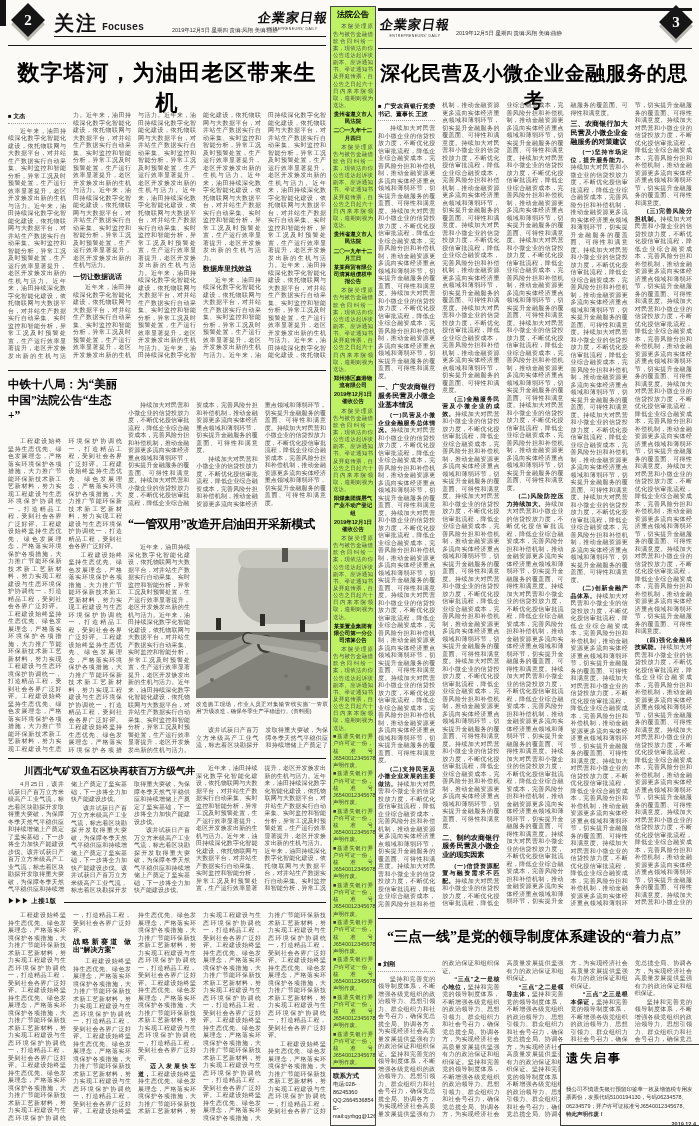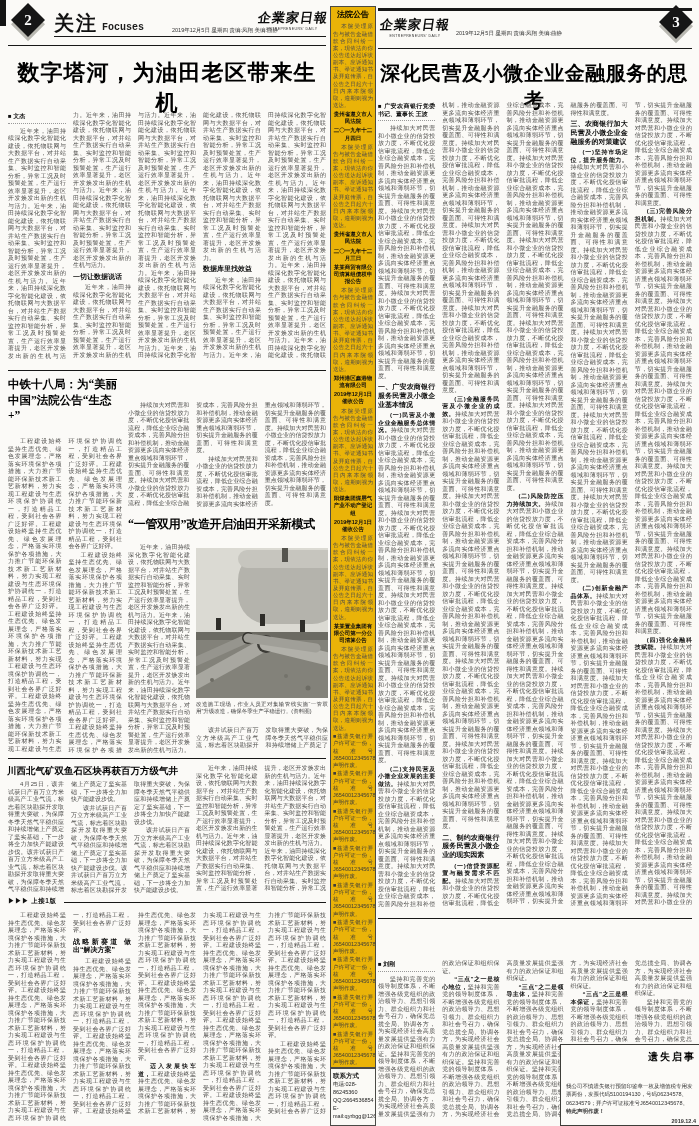--- a/index.html
+++ b/index.html
@@ -22,33 +22,33 @@
   
   .cols{position:absolute;column-gap:7px;overflow:hidden;text-align:justify;font-size:6px;
         line-height:1.25;color:#4b4a48;}
   .c2{column-count:2;} .c3{column-count:3;} .c5{column-count:5;}
   .cols p{margin:0 0 1px;text-indent:2em;}
   .cols p b{color:#141414;}
   h4.subhead{font-size:7px;margin:3px 0;color:#0f0f0f;text-indent:0;}
   .byline{font-size:6px;font-weight:bold;color:#111;margin:1px 0 4px;border-bottom:1px dotted #999;
           padding-bottom:2px;}
   
-  .noticebox{position:absolute;border:1px solid #4a4a46;background:#eab308;overflow:hidden;
+  .noticebox{position:absolute;border:1px solid #4a4a46;background:#bef264;overflow:hidden;
              padding:2px 2px 0 2px;font-size:5.5px;line-height:1.3;color:#4b4a48;text-align:justify;}
   .nhdr{font-weight:bold;text-align:center;font-size:8px;margin:1px 0 3px;color:#000;}
   .cent{font-weight:bold;text-align:center;font-size:5.5px;color:#0f0f0f;margin:2px 0;}
   .noticebox p{margin:0 0 1.5px;text-indent:1.5em;}
   .bul{margin:0 0 1.5px;color:#3c3c3a;}
   .contact{position:absolute;left:330px;top:1068px;width:40px;height:52px;border:1px solid #4a4a46;
            background:#fbfaf6;padding:2px;font-size:5.5px;line-height:1.45;color:#222;overflow:hidden;}
   .contact .t{font-weight:bold;font-size:6.5px;margin-bottom:1px;}
   
   .lost{position:absolute;border:1px solid #3d3d39;background:#fcfbf8;padding:4px 5px;
         font-size:5.5px;line-height:1.5;color:#333;}
-  .lost .t{text-align:right;font-weight:900;font-size:10px;color:#000;margin-bottom:18px;
+  .lost .t{text-align:left;font-weight:900;font-size:12px;color:#000;margin-bottom:18px;
            font-family:"Liberation Serif",serif;letter-spacing:2px;}
   .lost .d{text-align:right;font-weight:bold;margin-top:2px;}
   .capt{position:absolute;font-size:5.5px;line-height:1.3;color:#444;text-align:justify;}
   .marker{position:absolute;font-size:6.5px;font-weight:bold;color:#111;letter-spacing:.5px;}
   .edge{position:absolute;left:0;top:0;width:6px;height:26px;background:#141414;}
 </style>
 </head>
 <body>
 
 <div class="sheet">
@@ -121,21 +121,21 @@
       <circle cx="90" cy="128" r="2" fill="#74736b"></circle>
     </svg>
   </div>
   <div class="capt" style="left:196px;top:701px;width:132px;">改造施工现场，作业人员正对集输管线实施“一管双用”升级改造，确保冬季生产平稳运行。(资料图)</div>
   <div class="cols c2" style="left:196px;top:727px;width:132px;height:27px;">
       <p class="para">该井试获日产百万立方米级高产工业气流，标志着区块勘探开发取得重大突破，为保障冬季天然气平稳供应和持续增储上产奠定了坚实基础，下一步将全力加快产能建设步伐。</p>
     </div>
 
   <div class="rule" style="left:8px;top:758px;width:318px;height:1px;"></div>
 
-  <div class="abs hl" style="left:7px;top:765px;width:182px;font-size:9.5px;white-space:nowrap;">川西北气矿双鱼石区块再获百万方级气井</div>
+  <div class="abs hl" style="left:24px;top:765px;width:182px;font-size:9.5px;white-space:nowrap;">川西北气矿双鱼石区块再获百万方级气井</div>
   <div class="cols c3" style="left:8px;top:781px;width:182px;height:114px;">
       <p class="para">4月25日，该井试获日产百万立方米级高产工业气流，标志着区块勘探开发取得重大突破，为保障冬季天然气平稳供应和持续增储上产奠定了坚实基础，下一步将全力加快产能建设步伐。该井试获日产百万立方米级高产工业气流，标志着区块勘探开发取得重大突破，为保障冬季天然气平稳供应和持续增储上产奠定了坚实基础，下一步将全力加快产能建设步伐。</p>
       <p class="para">该井试获日产百万立方米级高产工业气流，标志着区块勘探开发取得重大突破，为保障冬季天然气平稳供应和持续增储上产奠定了坚实基础，下一步将全力加快产能建设步伐。该井试获日产百万立方米级高产工业气流，标志着区块勘探开发取得重大突破，为保障冬季天然气平稳供应和持续增储上产奠定了坚实基础，下一步将全力加快产能建设步伐。</p>
       <p class="para">该井试获日产百万立方米级高产工业气流，标志着区块勘探开发取得重大突破，为保障冬季天然气平稳供应和持续增储上产奠定了坚实基础，下一步将全力加快产能建设步伐。</p>
     </div>
 
   <div class="cols c2" style="left:196px;top:765px;width:130px;height:130px;">
       <p class="para">近年来，油田持续深化数字化智能化建设，依托物联网与大数据平台，对井站生产数据实行自动采集、实时监控和智能分析，异常工况及时预警处置，生产运行效率显著提升，老区开发焕发出新的生机与活力。近年来，油田持续深化数字化智能化建设，依托物联网与大数据平台，对井站生产数据实行自动采集、实时监控和智能分析，异常工况及时预警处置，生产运行效率显著提升，老区开发焕发出新的生机与活力。近年来，油田持续深化数字化智能化建设，依托物联网与大数据平台，对井站生产数据实行自动采集、实时监控和智能分析，异常工况及时预警处置，生产运行效率显著提升，老区开发焕发出新的生机与活力。近年来，油田持续深化数字化智能化建设，依托物联网与大数据平台，对井站生产数据实行自动采集、实时监控和智能分析，异常工况及时预警处置，生产运行效率显著提升，老区开发焕发出新的生机与活力。</p>
     </div>
 
@@ -208,20 +208,21 @@
       <p class="para"><b>(二)风险防控压力持续加大。</b>持续加大对民营和小微企业的信贷投放力度，不断优化授信审批流程，降低企业综合融资成本，完善风险分担和补偿机制，推动金融资源更多流向实体经济重点领域和薄弱环节，切实提升金融服务的覆盖面、可得性和满意度。持续加大对民营和小微企业的信贷投放力度，不断优化授信审批流程，降低企业综合融资成本，完善风险分担和补偿机制，推动金融资源更多流向实体经济重点领域和薄弱环节，切实提升金融服务的覆盖面、可得性和满意度。持续加大对民营和小微企业的信贷投放力度，不断优化授信审批流程，降低企业综合融资成本，完善风险分担和补偿机制，推动金融资源更多流向实体经济重点领域和薄弱环节，切实提升金融服务的覆盖面、可得性和满意度。持续加大对民营和小微企业的信贷投放力度，不断优化授信审批流程，降低企业综合融资成本，完善风险分担和补偿机制，推动金融资源更多流向实体经济重点领域和薄弱环节，切实提升金融服务的覆盖面、可得性和满意度。持续加大对民营和小微企业的信贷投放力度，不断优化授信审批流程，降低企业综合融资成本，完善风险分担和补偿机制，推动金融资源更多流向实体经济重点领域和薄弱环节，切实提升金融服务的覆盖面、可得性和满意度。</p>
       <h4 class="subhead">三、农商银行加大民营及小微企业金融服务的对策建议</h4>
       <p class="para"><b>(一)坚持市场定位，提升服务能力。</b>持续加大对民营和小微企业的信贷投放力度，不断优化授信审批流程，降低企业综合融资成本，完善风险分担和补偿机制，推动金融资源更多流向实体经济重点领域和薄弱环节，切实提升金融服务的覆盖面、可得性和满意度。持续加大对民营和小微企业的信贷投放力度，不断优化授信审批流程，降低企业综合融资成本，完善风险分担和补偿机制，推动金融资源更多流向实体经济重点领域和薄弱环节，切实提升金融服务的覆盖面、可得性和满意度。持续加大对民营和小微企业的信贷投放力度，不断优化授信审批流程，降低企业综合融资成本，完善风险分担和补偿机制，推动金融资源更多流向实体经济重点领域和薄弱环节，切实提升金融服务的覆盖面、可得性和满意度。持续加大对民营和小微企业的信贷投放力度，不断优化授信审批流程，降低企业综合融资成本，完善风险分担和补偿机制，推动金融资源更多流向实体经济重点领域和薄弱环节，切实提升金融服务的覆盖面、可得性和满意度。持续加大对民营和小微企业的信贷投放力度，不断优化授信审批流程，降低企业综合融资成本，完善风险分担和补偿机制，推动金融资源更多流向实体经济重点领域和薄弱环节，切实提升金融服务的覆盖面、可得性和满意度。</p>
       <p class="para"><b>(二)创新金融产品体系。</b>持续加大对民营和小微企业的信贷投放力度，不断优化授信审批流程，降低企业综合融资成本，完善风险分担和补偿机制，推动金融资源更多流向实体经济重点领域和薄弱环节，切实提升金融服务的覆盖面、可得性和满意度。持续加大对民营和小微企业的信贷投放力度，不断优化授信审批流程，降低企业综合融资成本，完善风险分担和补偿机制，推动金融资源更多流向实体经济重点领域和薄弱环节，切实提升金融服务的覆盖面、可得性和满意度。持续加大对民营和小微企业的信贷投放力度，不断优化授信审批流程，降低企业综合融资成本，完善风险分担和补偿机制，推动金融资源更多流向实体经济重点领域和薄弱环节，切实提升金融服务的覆盖面、可得性和满意度。持续加大对民营和小微企业的信贷投放力度，不断优化授信审批流程，降低企业综合融资成本，完善风险分担和补偿机制，推动金融资源更多流向实体经济重点领域和薄弱环节，切实提升金融服务的覆盖面、可得性和满意度。持续加大对民营和小微企业的信贷投放力度，不断优化授信审批流程，降低企业综合融资成本，完善风险分担和补偿机制，推动金融资源更多流向实体经济重点领域和薄弱环节，切实提升金融服务的覆盖面、可得性和满意度。</p>
       <p class="para"><b>(三)完善风险分担机制。</b>持续加大对民营和小微企业的信贷投放力度，不断优化授信审批流程，降低企业综合融资成本，完善风险分担和补偿机制，推动金融资源更多流向实体经济重点领域和薄弱环节，切实提升金融服务的覆盖面、可得性和满意度。持续加大对民营和小微企业的信贷投放力度，不断优化授信审批流程，降低企业综合融资成本，完善风险分担和补偿机制，推动金融资源更多流向实体经济重点领域和薄弱环节，切实提升金融服务的覆盖面、可得性和满意度。持续加大对民营和小微企业的信贷投放力度，不断优化授信审批流程，降低企业综合融资成本，完善风险分担和补偿机制，推动金融资源更多流向实体经济重点领域和薄弱环节，切实提升金融服务的覆盖面、可得性和满意度。持续加大对民营和小微企业的信贷投放力度，不断优化授信审批流程，降低企业综合融资成本，完善风险分担和补偿机制，推动金融资源更多流向实体经济重点领域和薄弱环节，切实提升金融服务的覆盖面、可得性和满意度。持续加大对民营和小微企业的信贷投放力度，不断优化授信审批流程，降低企业综合融资成本，完善风险分担和补偿机制，推动金融资源更多流向实体经济重点领域和薄弱环节，切实提升金融服务的覆盖面、可得性和满意度。</p>
       <p class="para"><b>(四)强化金融科技赋能。</b>持续加大对民营和小微企业的信贷投放力度，不断优化授信审批流程，降低企业综合融资成本，完善风险分担和补偿机制，推动金融资源更多流向实体经济重点领域和薄弱环节，切实提升金融服务的覆盖面、可得性和满意度。持续加大对民营和小微企业的信贷投放力度，不断优化授信审批流程，降低企业综合融资成本，完善风险分担和补偿机制，推动金融资源更多流向实体经济重点领域和薄弱环节，切实提升金融服务的覆盖面、可得性和满意度。持续加大对民营和小微企业的信贷投放力度，不断优化授信审批流程，降低企业综合融资成本，完善风险分担和补偿机制，推动金融资源更多流向实体经济重点领域和薄弱环节，切实提升金融服务的覆盖面、可得性和满意度。持续加大对民营和小微企业的信贷投放力度，不断优化授信审批流程，降低企业综合融资成本，完善风险分担和补偿机制，推动金融资源更多流向实体经济重点领域和薄弱环节，切实提升金融服务的覆盖面、可得性和满意度。持续加大对民营和小微企业的信贷投放力度，不断优化授信审批流程，降低企业综合融资成本，完善风险分担和补偿机制，推动金融资源更多流向实体经济重点领域和薄弱环节，切实提升金融服务的覆盖面、可得性和满意度。</p>
     </div>
 
   <div class="rule" style="left:378px;top:918px;width:314px;height:1px;"></div>
 
+  <div class="abs hl" style="left:376px;top:928px;width:316px;text-align:center;font-size:14px;">“三点一线”是党的领导制度体系建设的“着力点”</div>
   <div class="cols c5" style="left:378px;top:960px;width:314px;height:160px;">
       <div class="byline">■ 刘刚</div>
       <p class="para">坚持和完善党的领导制度体系，不断增强各级党组织的政治领导力、思想引领力、群众组织力和社会号召力，确保党总揽全局、协调各方，为实现经济社会高质量发展提供坚强有力的政治保证和组织保证。坚持和完善党的领导制度体系，不断增强各级党组织的政治领导力、思想引领力、群众组织力和社会号召力，确保党总揽全局、协调各方，为实现经济社会高质量发展提供坚强有力的政治保证和组织保证。</p>
       <p class="para"><b>“三点”之一是核心地位，</b>坚持和完善党的领导制度体系，不断增强各级党组织的政治领导力、思想引领力、群众组织力和社会号召力，确保党总揽全局、协调各方，为实现经济社会高质量发展提供坚强有力的政治保证和组织保证。坚持和完善党的领导制度体系，不断增强各级党组织的政治领导力、思想引领力、群众组织力和社会号召力，确保党总揽全局、协调各方，为实现经济社会高质量发展提供坚强有力的政治保证和组织保证。</p>
       <p class="para"><b>“三点”之二是领导主体，</b>坚持和完善党的领导制度体系，不断增强各级党组织的政治领导力、思想引领力、群众组织力和社会号召力，确保党总揽全局、协调各方，为实现经济社会高质量发展提供坚强有力的政治保证和组织保证。坚持和完善党的领导制度体系，不断增强各级党组织的政治领导力、思想引领力、群众组织力和社会号召力，确保党总揽全局、协调各方，为实现经济社会高质量发展提供坚强有力的政治保证和组织保证。</p>
       <p class="para"><b>“三点”之三是根本保证，</b>坚持和完善党的领导制度体系，不断增强各级党组织的政治领导力、思想引领力、群众组织力和社会号召力，确保党总揽全局、协调各方，为实现经济社会高质量发展提供坚强有力的政治保证和组织保证。坚持和完善党的领导制度体系，不断增强各级党组织的政治领导力、思想引领力、群众组织力和社会号召力，确保党总揽全局、协调各方，为实现经济社会高质量发展提供坚强有力的政治保证和组织保证。</p>
       <p class="para">坚持和完善党的领导制度体系，不断增强各级党组织的政治领导力、思想引领力、群众组织力和社会号召力，确保党总揽全局、协调各方，为实现经济社会高质量发展提供坚强有力的政治保证和组织保证。坚持和完善党的领导制度体系，不断增强各级党组织的政治领导力、思想引领力、群众组织力和社会号召力，确保党总揽全局、协调各方，为实现经济社会高质量发展提供坚强有力的政治保证和组织保证。</p>
     </div>
 
   <div class="lost" style="left:560px;top:1044px;width:130px;height:72px;">

